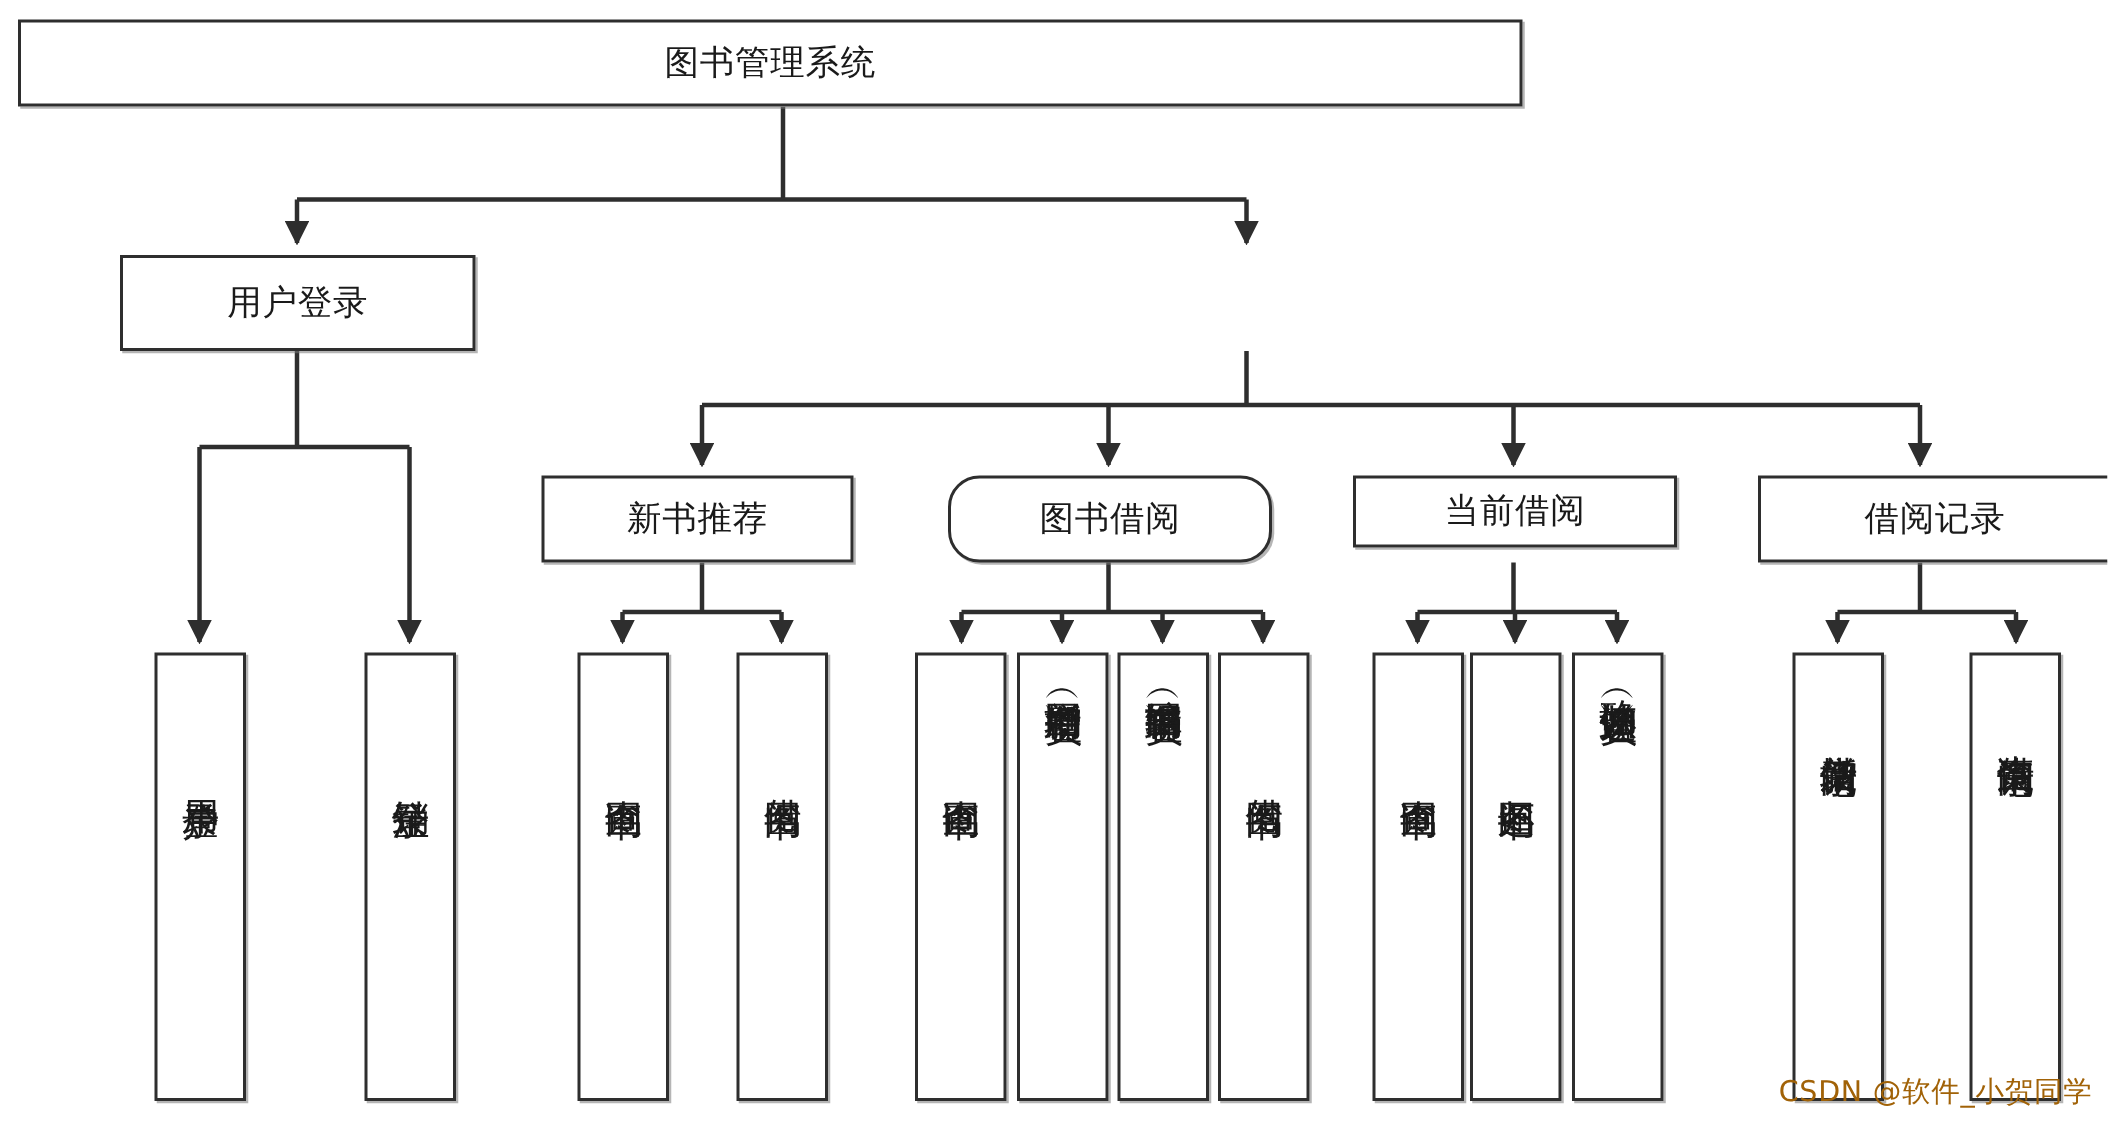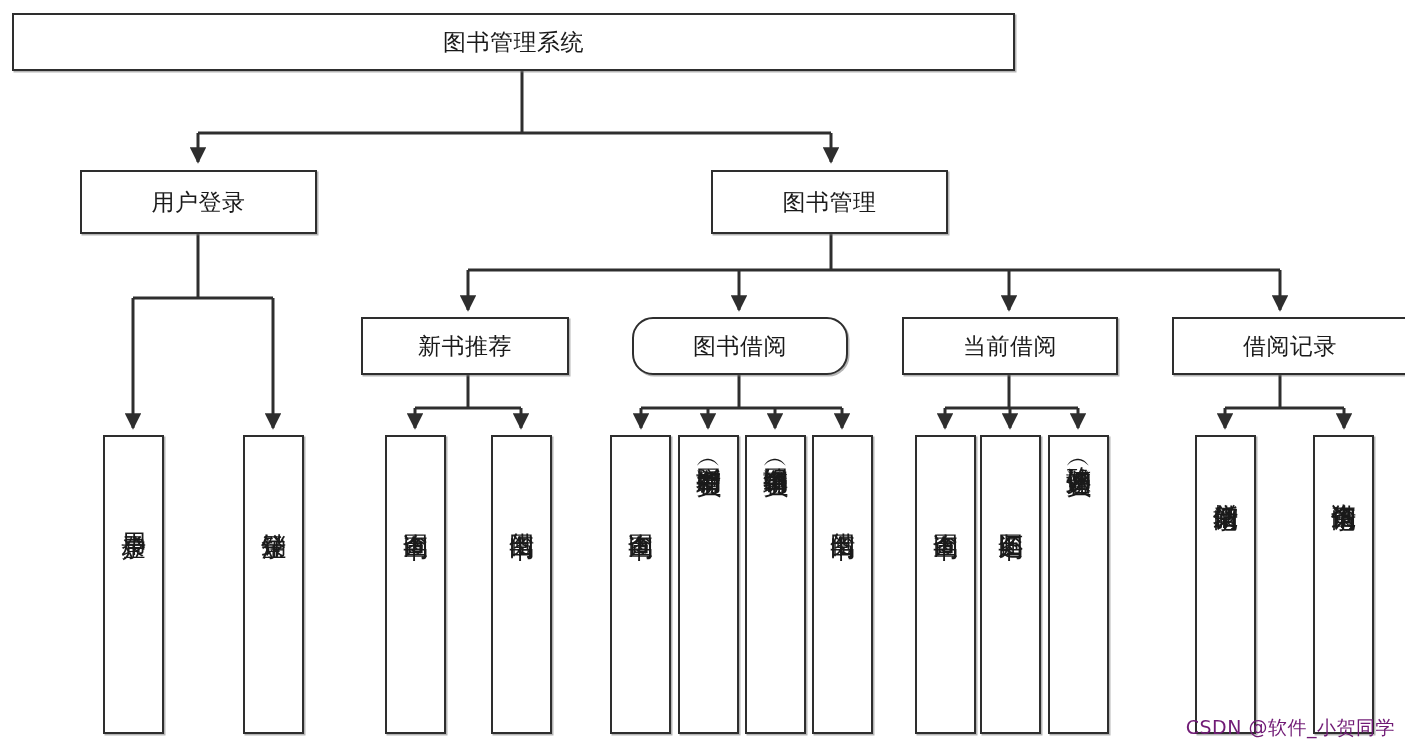--- a/index.html
+++ b/index.html
@@ -57,21 +57,21 @@
     font-size: 25px;
     line-height: 1.02;
     letter-spacing: 1px;
     white-space: nowrap;
   }
   .watermark {
     position: absolute;
     right: 10px;
     bottom: 6px;
     font-size: 19px;
-    color: #701a75;
+    color: #a16207;
     white-space: nowrap;
     letter-spacing: 0.5px;
     pointer-events: none;
   }
 </style>
 </head>
 <body>
 
 <div id="canvas">
 
@@ -125,31 +125,28 @@
     </g>
   </svg>
 
   <div class="node h root" style="left:12px; top:13px; width:1003px; height:58px;">
     <span class="label">图书管理系统</span>
   </div>
 
   <div class="node h" style="left:80px; top:170px; width:237px; height:64px;">
     <span class="label">用户登录</span>
   </div>
-  <div class="node h" style="left:711px; top:170px; width:237px; height:64px;">
-    <span class="label">图书管理</span>
-  </div>
 
   <div class="node h" style="left:361px; top:317px; width:208px; height:58px;">
     <span class="label">新书推荐</span>
   </div>
   <div class="node h" style="left:632px; top:317px; width:216px; height:58px;border-radius:21px;">
     <span class="label">图书借阅</span>
   </div>
-  <div class="node h" style="left:902px; top:317px; width:216px; height:58px;">
+  <div class="node h" style="left:902px; top:317px; width:216px; height:48px;">
     <span class="label">当前借阅</span>
   </div>
   <div class="node h" style="left:1172px; top:317px; width:236px; height:58px;">
     <span class="label">借阅记录</span>
   </div>
 
   <div class="node v" style="left:103px; top:435px; width:61px; height:299px; padding-top:76px;">
     <span class="label">用户登录</span>
   </div>
   <div class="node v" style="left:243px; top:435px; width:61px; height:299px; padding-top:76px;">

